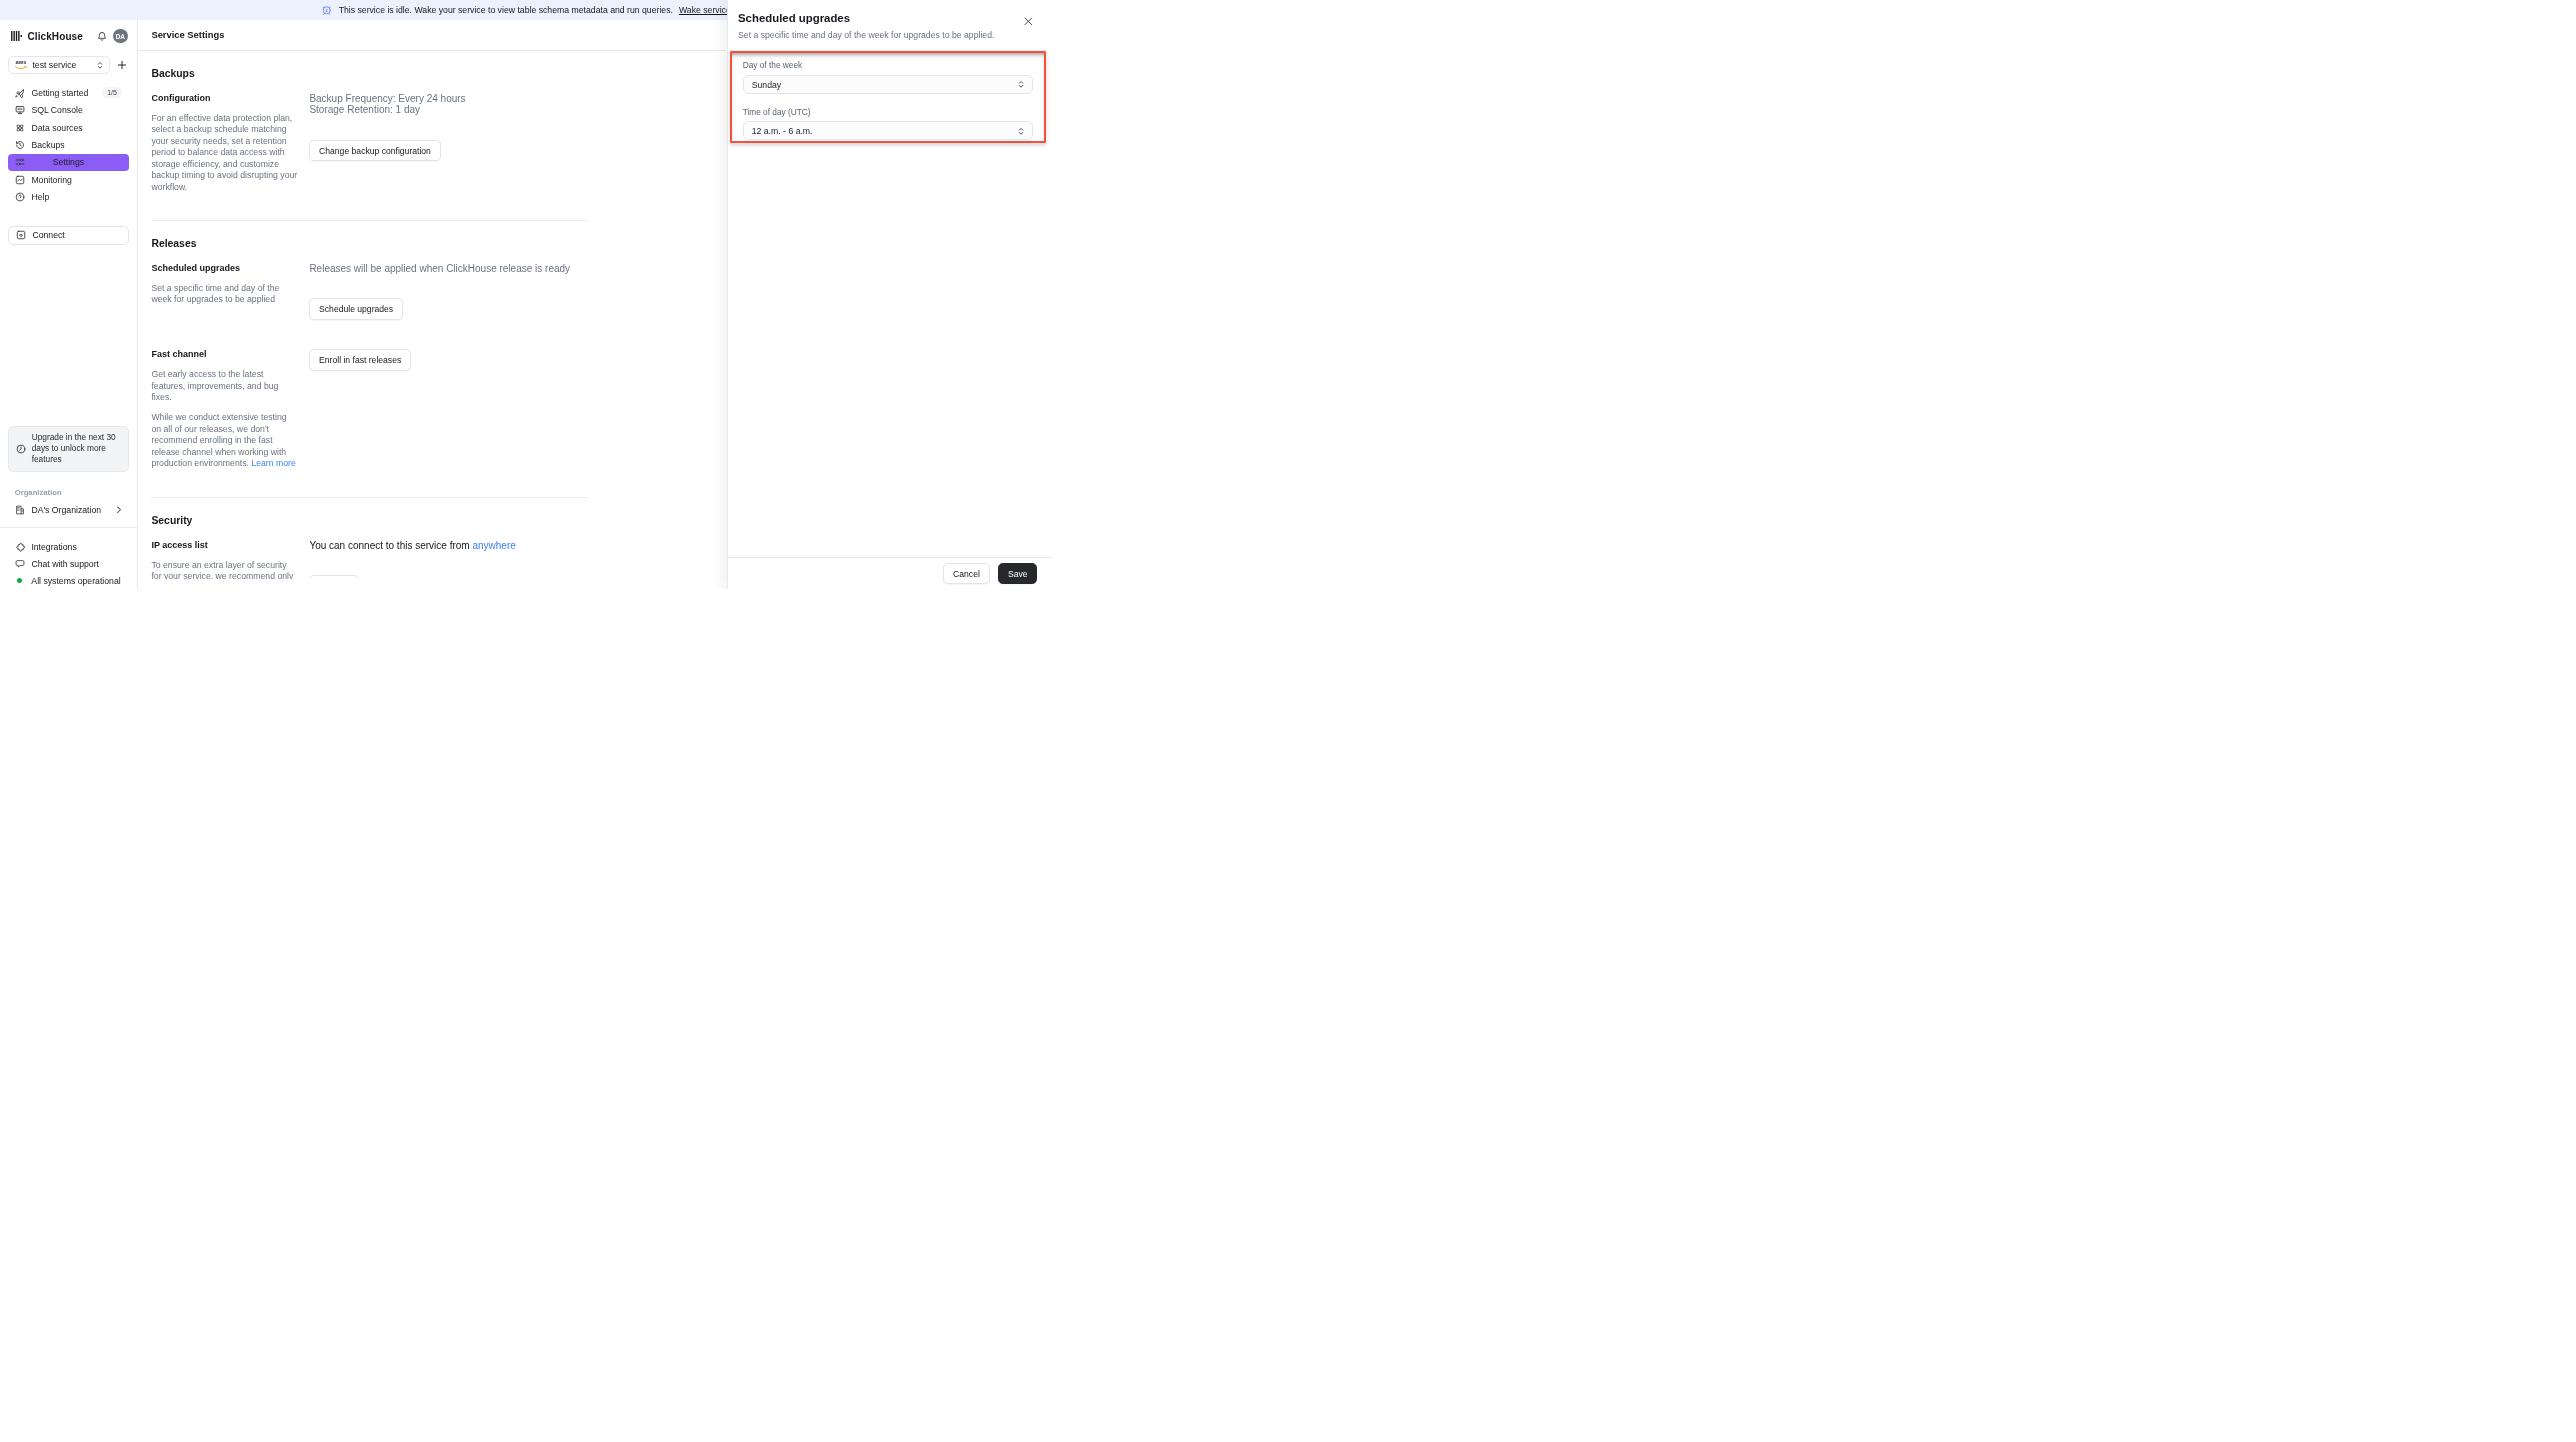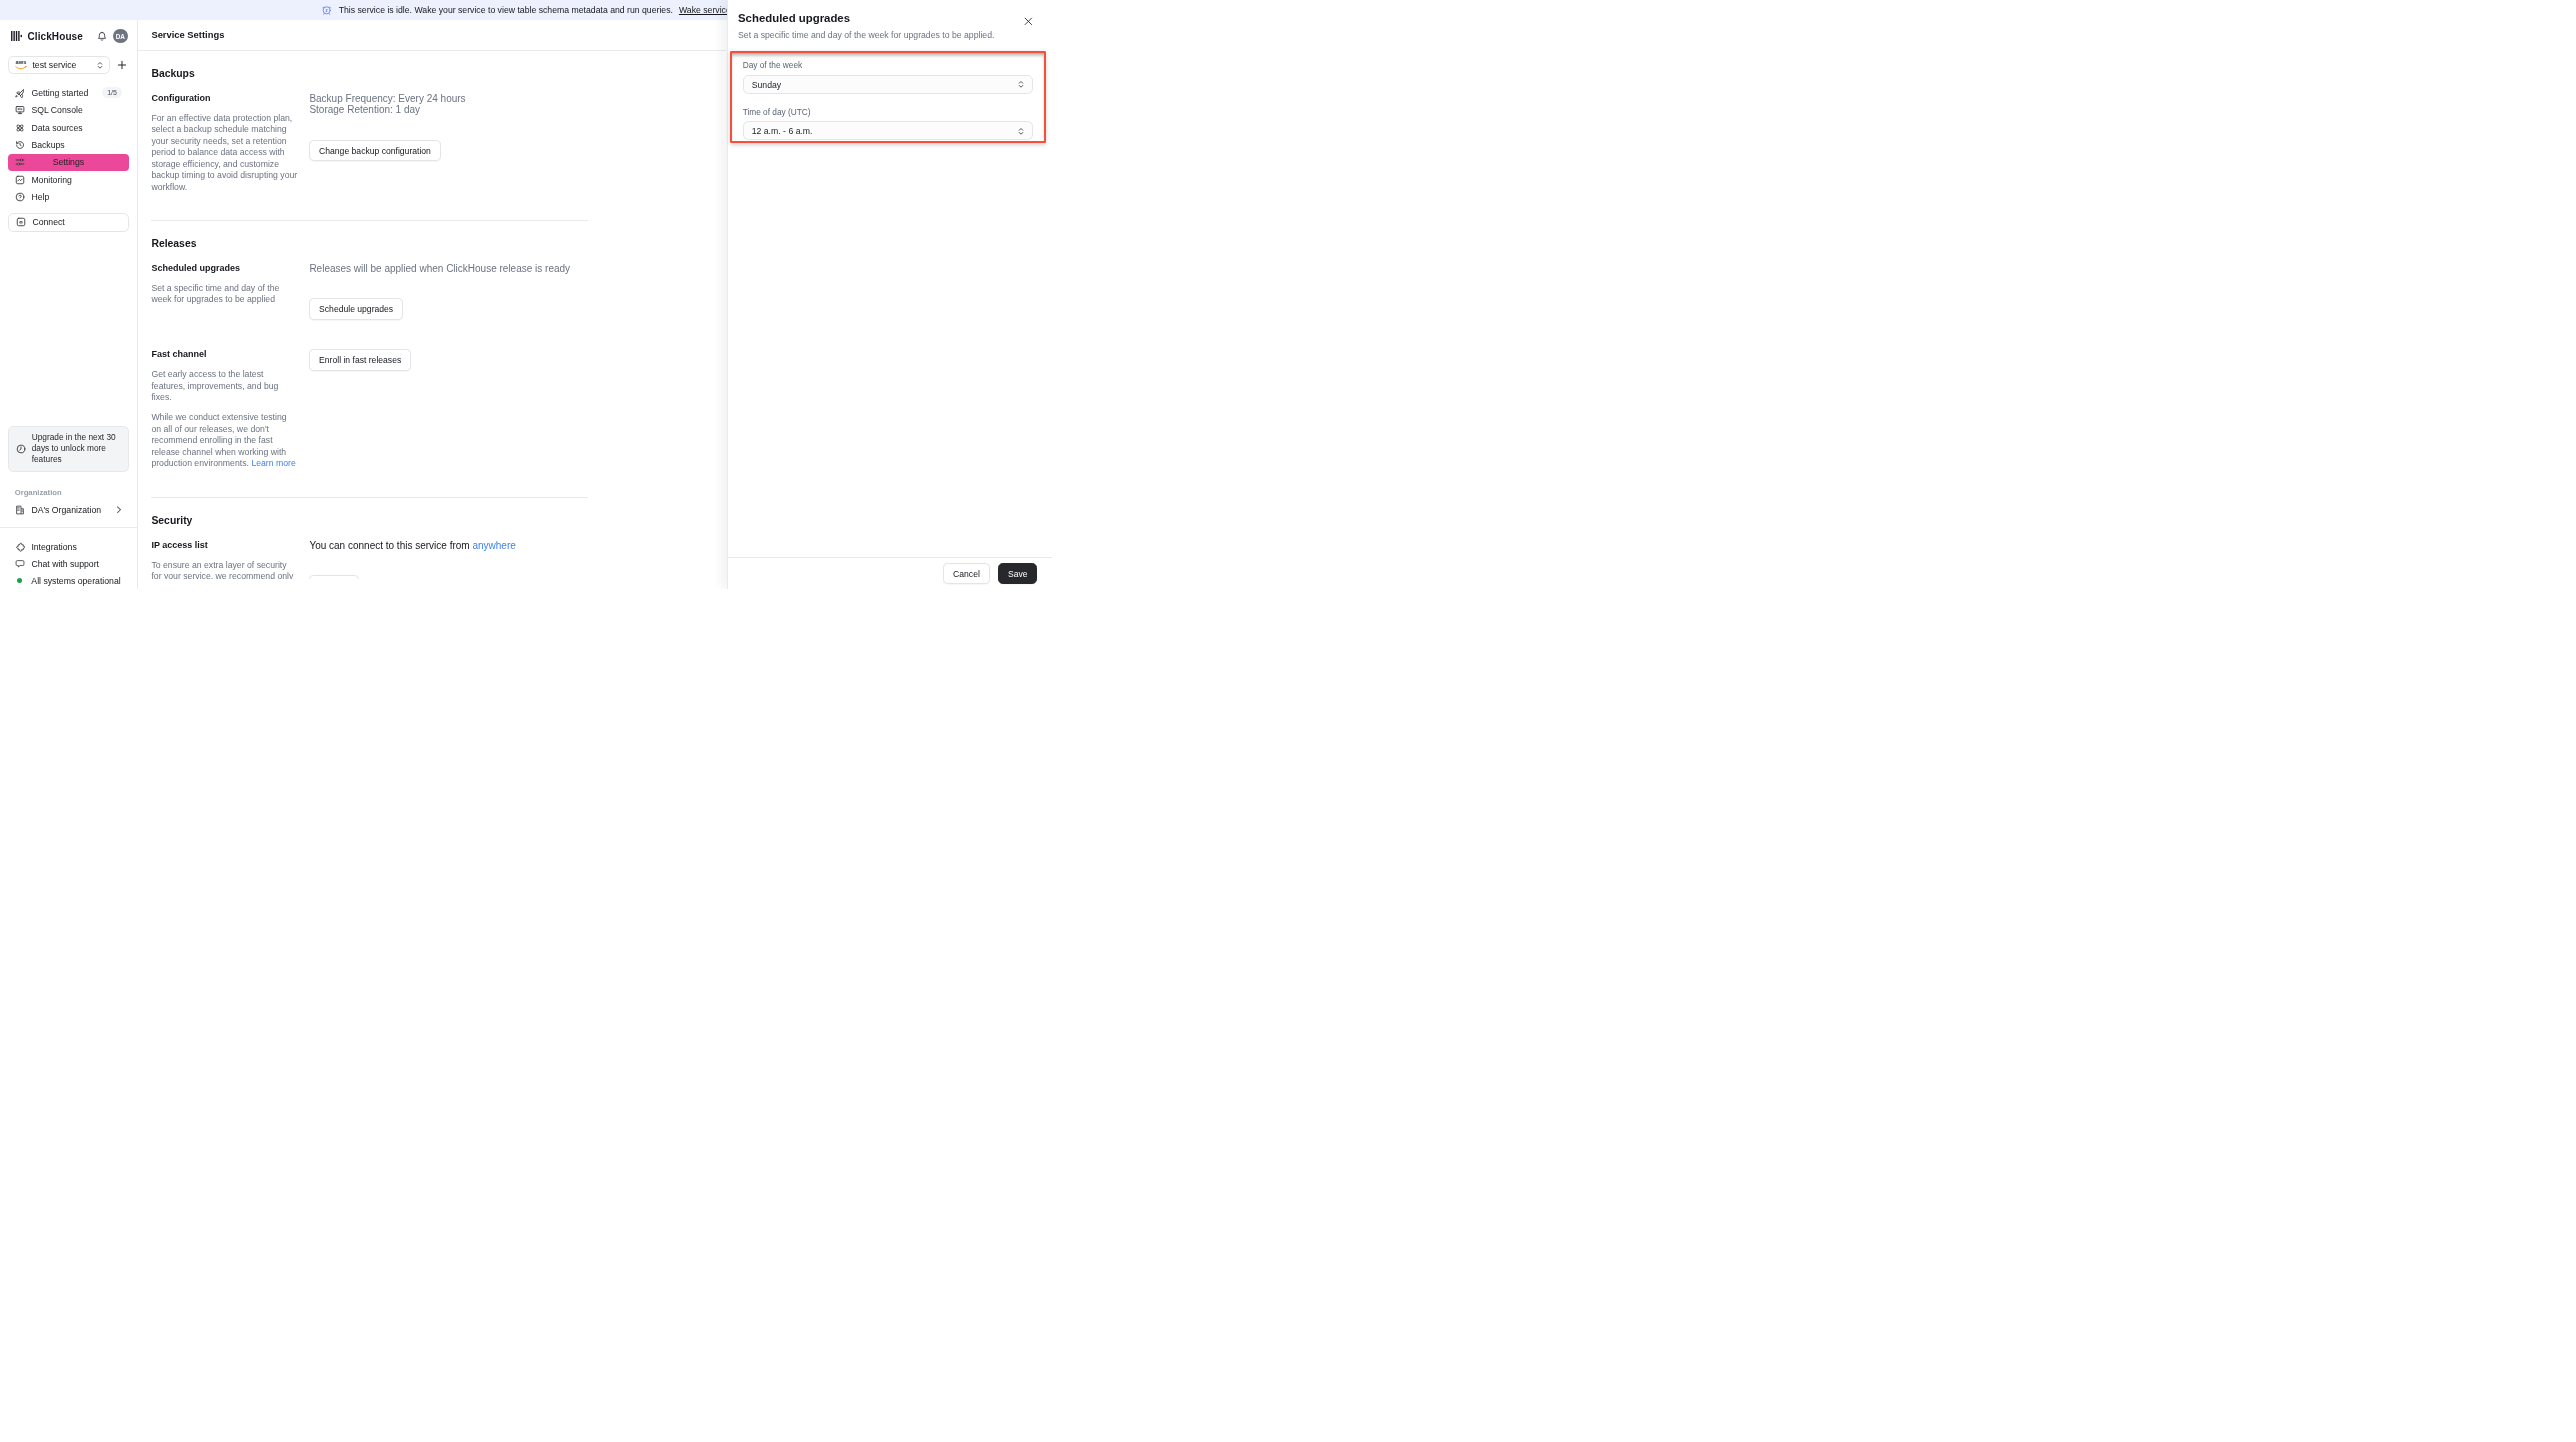--- a/index.html
+++ b/index.html
@@ -19,24 +19,24 @@
   .avatar{width:14.8px;height:14.8px;border-radius:50%;background:#6d7480;color:#fff;font-size:6.4px;font-weight:700;display:flex;align-items:center;justify-content:center;margin-left:6px;}
   .svcrow{display:flex;align-items:center;gap:6px;margin-top:11.4px;}
   .svcselect{flex:1;height:18px;border:0.7px solid #e3e5e9;border-radius:5.4px;background:#fff;display:flex;align-items:center;padding:8px 6px;gap:5.4px;cursor:pointer;box-sizing:border-box;}
   .svcselect .svcname{font-size:8.7px;}
   .svcselect .updown{margin-left:auto;display:flex;color:#3c424c;}
   .aws{display:flex;flex-direction:column;align-items:center;line-height:1;}
   .aws .awstxt{font-size:5.7px;font-weight:700;letter-spacing:0.1px;color:#252f3e;}
   .plusbtn{width:13.4px;height:13.4px;display:flex;align-items:center;justify-content:center;color:#23262b;cursor:pointer;}
   .nav{margin-top:10px;display:flex;flex-direction:column;gap:0;}
   .navitem{height:17.4px;display:flex;align-items:center;gap:6.7px;padding:0 6.7px;border-radius:4px;font-size:8.7px;color:#1c1f24;cursor:pointer;}
-  .navitem.active{background:#ec4899;gap:28px;}
+  .navitem.active{background:#8b5cf6;gap:28px;}
   .navitem .nicon{display:flex;color:#23262b;flex:0 0 auto;}
   .badge{margin-left:auto;background:#f3f4f6;border-radius:670px;font-size:7px;color:#404754;padding:2px 5.4px;line-height:1;}
-  .connect{margin-top:7px;height:19px;border:0.7px solid #e3e5e9;border-radius:5.4px;display:flex;align-items:center;gap:6.7px;padding:0 6.7px;font-size:8.7px;cursor:pointer;box-sizing:border-box;}
+  .connect{margin-top:20px;height:19px;border:0.7px solid #e3e5e9;border-radius:5.4px;display:flex;align-items:center;gap:6.7px;padding:0 6.7px;font-size:8.7px;cursor:pointer;box-sizing:border-box;}
   .spacer{flex:1;}
   .upgradecard{background:#f3f4f5;border:0.7px solid #e6e7e9;border-radius:5.4px;padding:5.4px 6.7px;display:flex;align-items:center;gap:6px;}
   .upgradecard .utext{font-size:8.3px;line-height:11px;color:#1f2329;}
   .orglabel{margin-top:16px;padding-left:6.7px;font-size:7.7px;font-weight:700;color:#98a0ab;}
   .orgrow{margin-top:4.7px;height:17.4px;display:flex;align-items:center;gap:6.7px;padding:0 6.7px;font-size:8.7px;cursor:pointer;}
   .orgrow .chev{margin-left:auto;display:flex;color:#5f6673;}
   .sidediv{height:0.7px;background:#e9eaee;margin:8.7px -8px 0 -8px;}
   .footlinks{margin-top:10px;display:flex;flex-direction:column;}
   .footitem{height:17px;display:flex;align-items:center;gap:6.7px;padding:0 6.7px;font-size:8.7px;cursor:pointer;}
   .dotgreen{width:5.4px;height:5.4px;border-radius:50%;background:#17a34a;margin:0 2.3px;}

